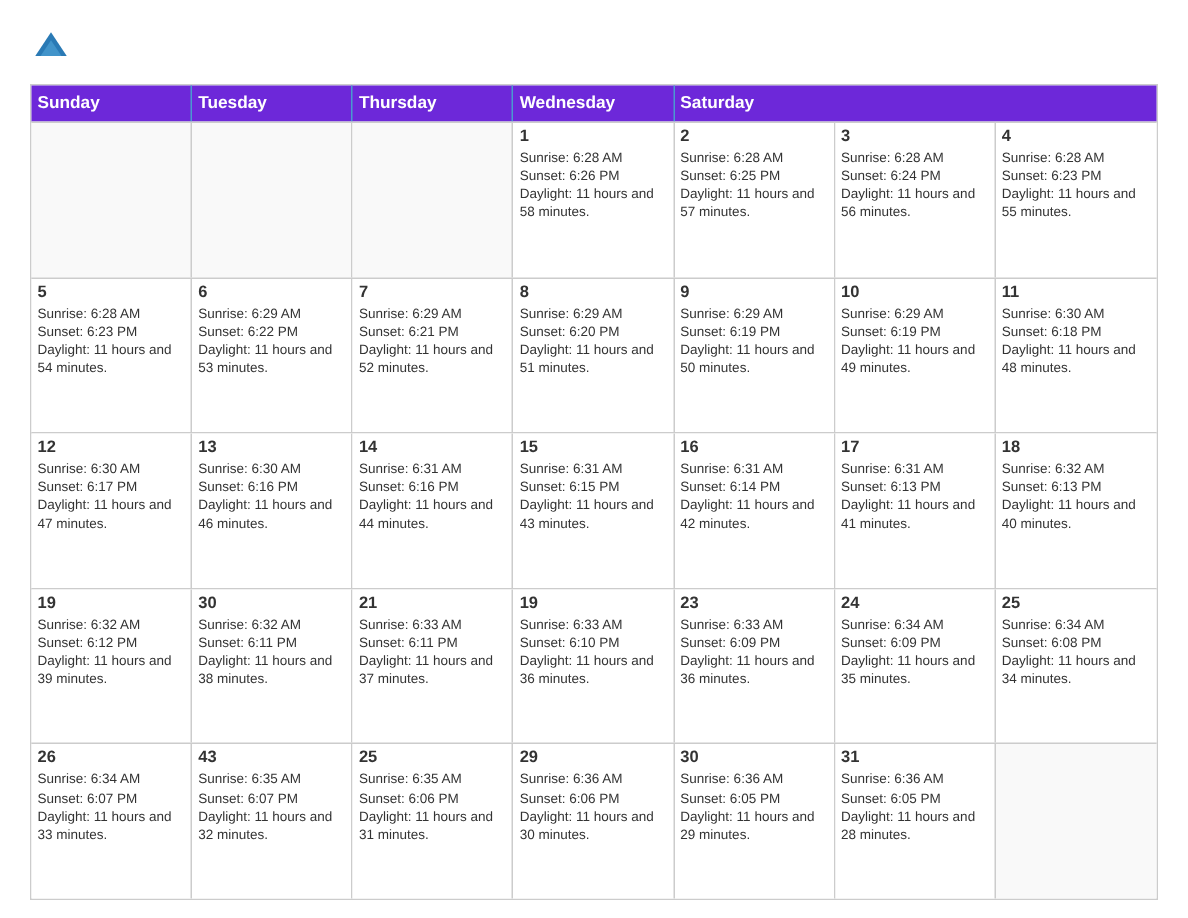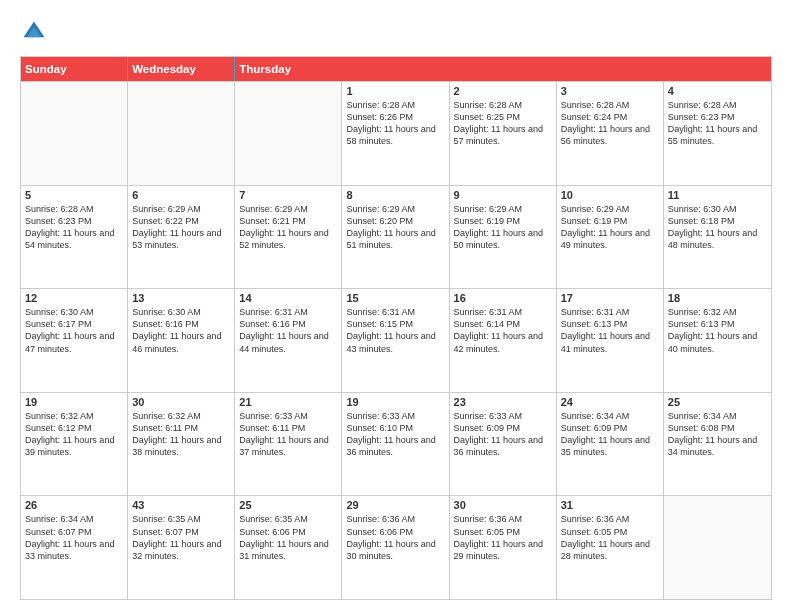--- a/index.html
+++ b/index.html
@@ -54,21 +54,21 @@
     }
     .calendar {
       flex: 1;
       display: flex;
       flex-direction: column;
       border: 1px solid #ccc;
     }
     .cal-header {
       display: grid;
       grid-template-columns: repeat(7, 1fr);
-      background: #ef4444;
+      background: #6d28d9;
     }
     .cal-header-cell {
       padding: 6px 4px;
       color: #fff;
       font-size: 11.5px;
       font-weight: bold;
       text-align: left;
       border-right: 1px solid #4a9ad0;
     }
     .cal-header-cell:last-child { border-right: none; }
@@ -123,22 +123,24 @@
     </div>
     <div class="title-block">
       <div class="month-title"></div>
       <div class="location"></div>
     </div>
   </div>
 
   <div class="calendar">
     <div class="cal-header">
     <div class="cal-header-cell">Sunday</div>
+        <div class="cal-header-cell">Tuesday</div>
+        <div class="cal-header-cell">Thursday</div>
         <div class="cal-header-cell">Wednesday</div>
-        <div class="cal-header-cell">Thursday</div>
+        <div class="cal-header-cell">Saturday</div>
       </div>
     <div class="cal-body">
     <div class="cal-row">
           <div class="cal-cell empty"></div>
           <div class="cal-cell empty"></div>
           <div class="cal-cell empty"></div>
           <div class="cal-cell">
             <div class="day-num">1</div>
             <div class="cell-text" style="white-space: pre-line;">Sunrise: 6:28 AM
 Sunset: 6:26 PM

